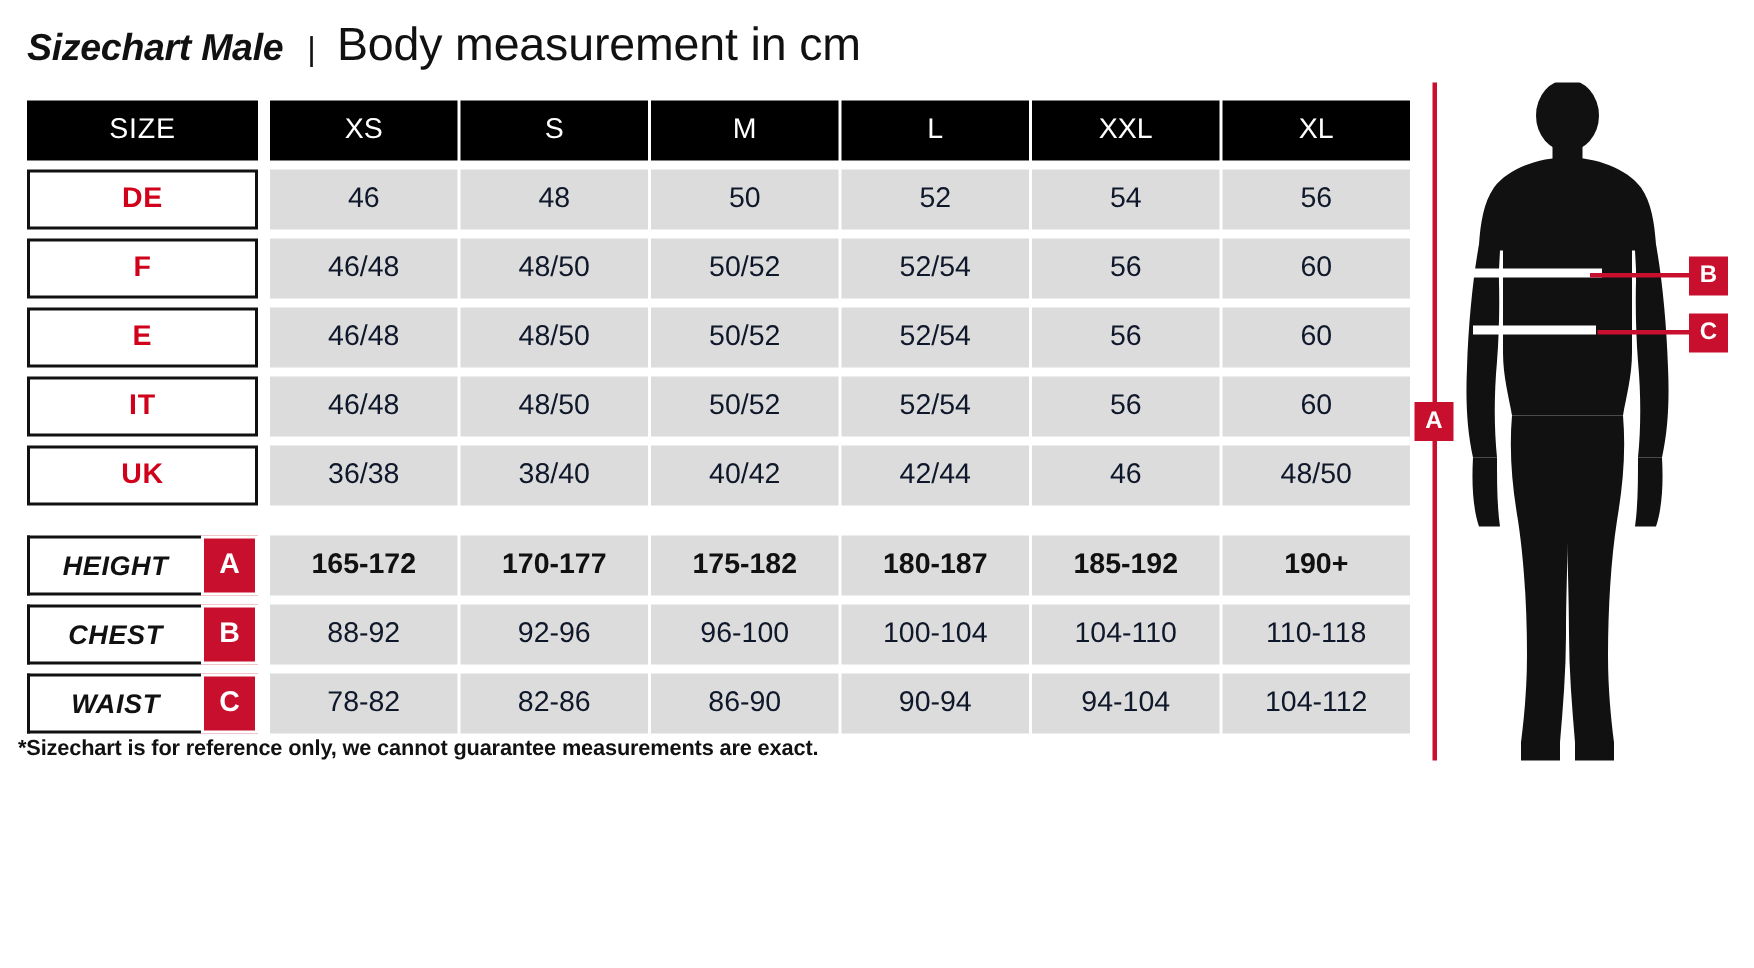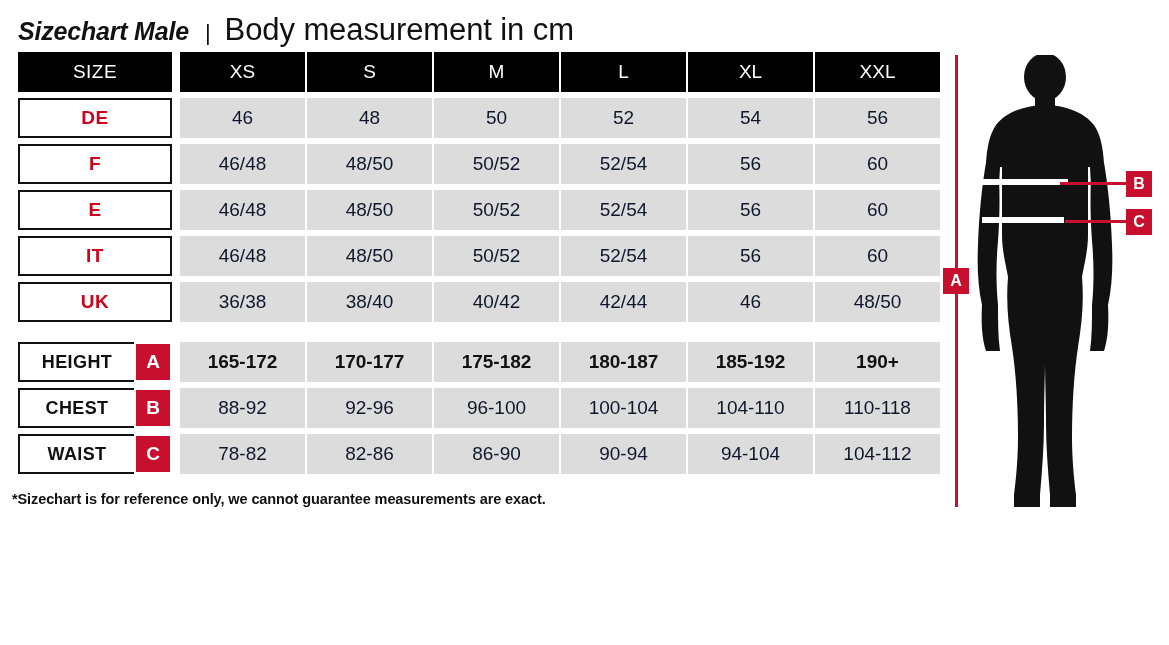--- a/index.html
+++ b/index.html
@@ -46,21 +46,21 @@
   .title-sub {
     font-size: 31px;
     font-weight: normal;
     letter-spacing: -0.1px;
   }
 
   
   .table {
     position: absolute;
     left: 18px;
-    top: 52px;
+    top: 67px;
     width: 922px;
   }
   .row {
     display: flex;
     align-items: stretch;
     margin-bottom: 6px;
     height: 40px;
   }
   .row.hdr { height: 40px; }
 
@@ -101,20 +101,21 @@
     border-right: none;
     display: flex;
     align-items: center;
     justify-content: center;
     font-size: 18px;
     font-weight: bold;
     color: #111111;
     background: #ffffff;
     letter-spacing: 0.4px;
     box-sizing: border-box;
+    font-style: italic;
   }
   .label-measure .key {
     flex: 0 0 38px;
     background: #c8102e;
     color: #ffffff;
     display: flex;
     align-items: center;
     justify-content: center;
     font-size: 19px;
     font-weight: bold;
@@ -223,22 +224,22 @@
   <div class="table">
 
     <div class="row hdr">
       <div class="label-cell black">SIZE</div>
       <div class="gap"></div>
       <div class="cells">
         <div class="cell hdr">XS</div>
         <div class="cell hdr">S</div>
         <div class="cell hdr">M</div>
         <div class="cell hdr">L</div>
+        <div class="cell hdr">XXL</div>
         <div class="cell hdr">XL</div>
-        <div class="cell hdr">XXL</div>
       </div>
     </div>
 
     <div class="row">
       <div class="label-cell outline">DE</div>
       <div class="gap"></div>
       <div class="cells">
         <div class="cell">46</div>
         <div class="cell">48</div>
         <div class="cell">50</div>

